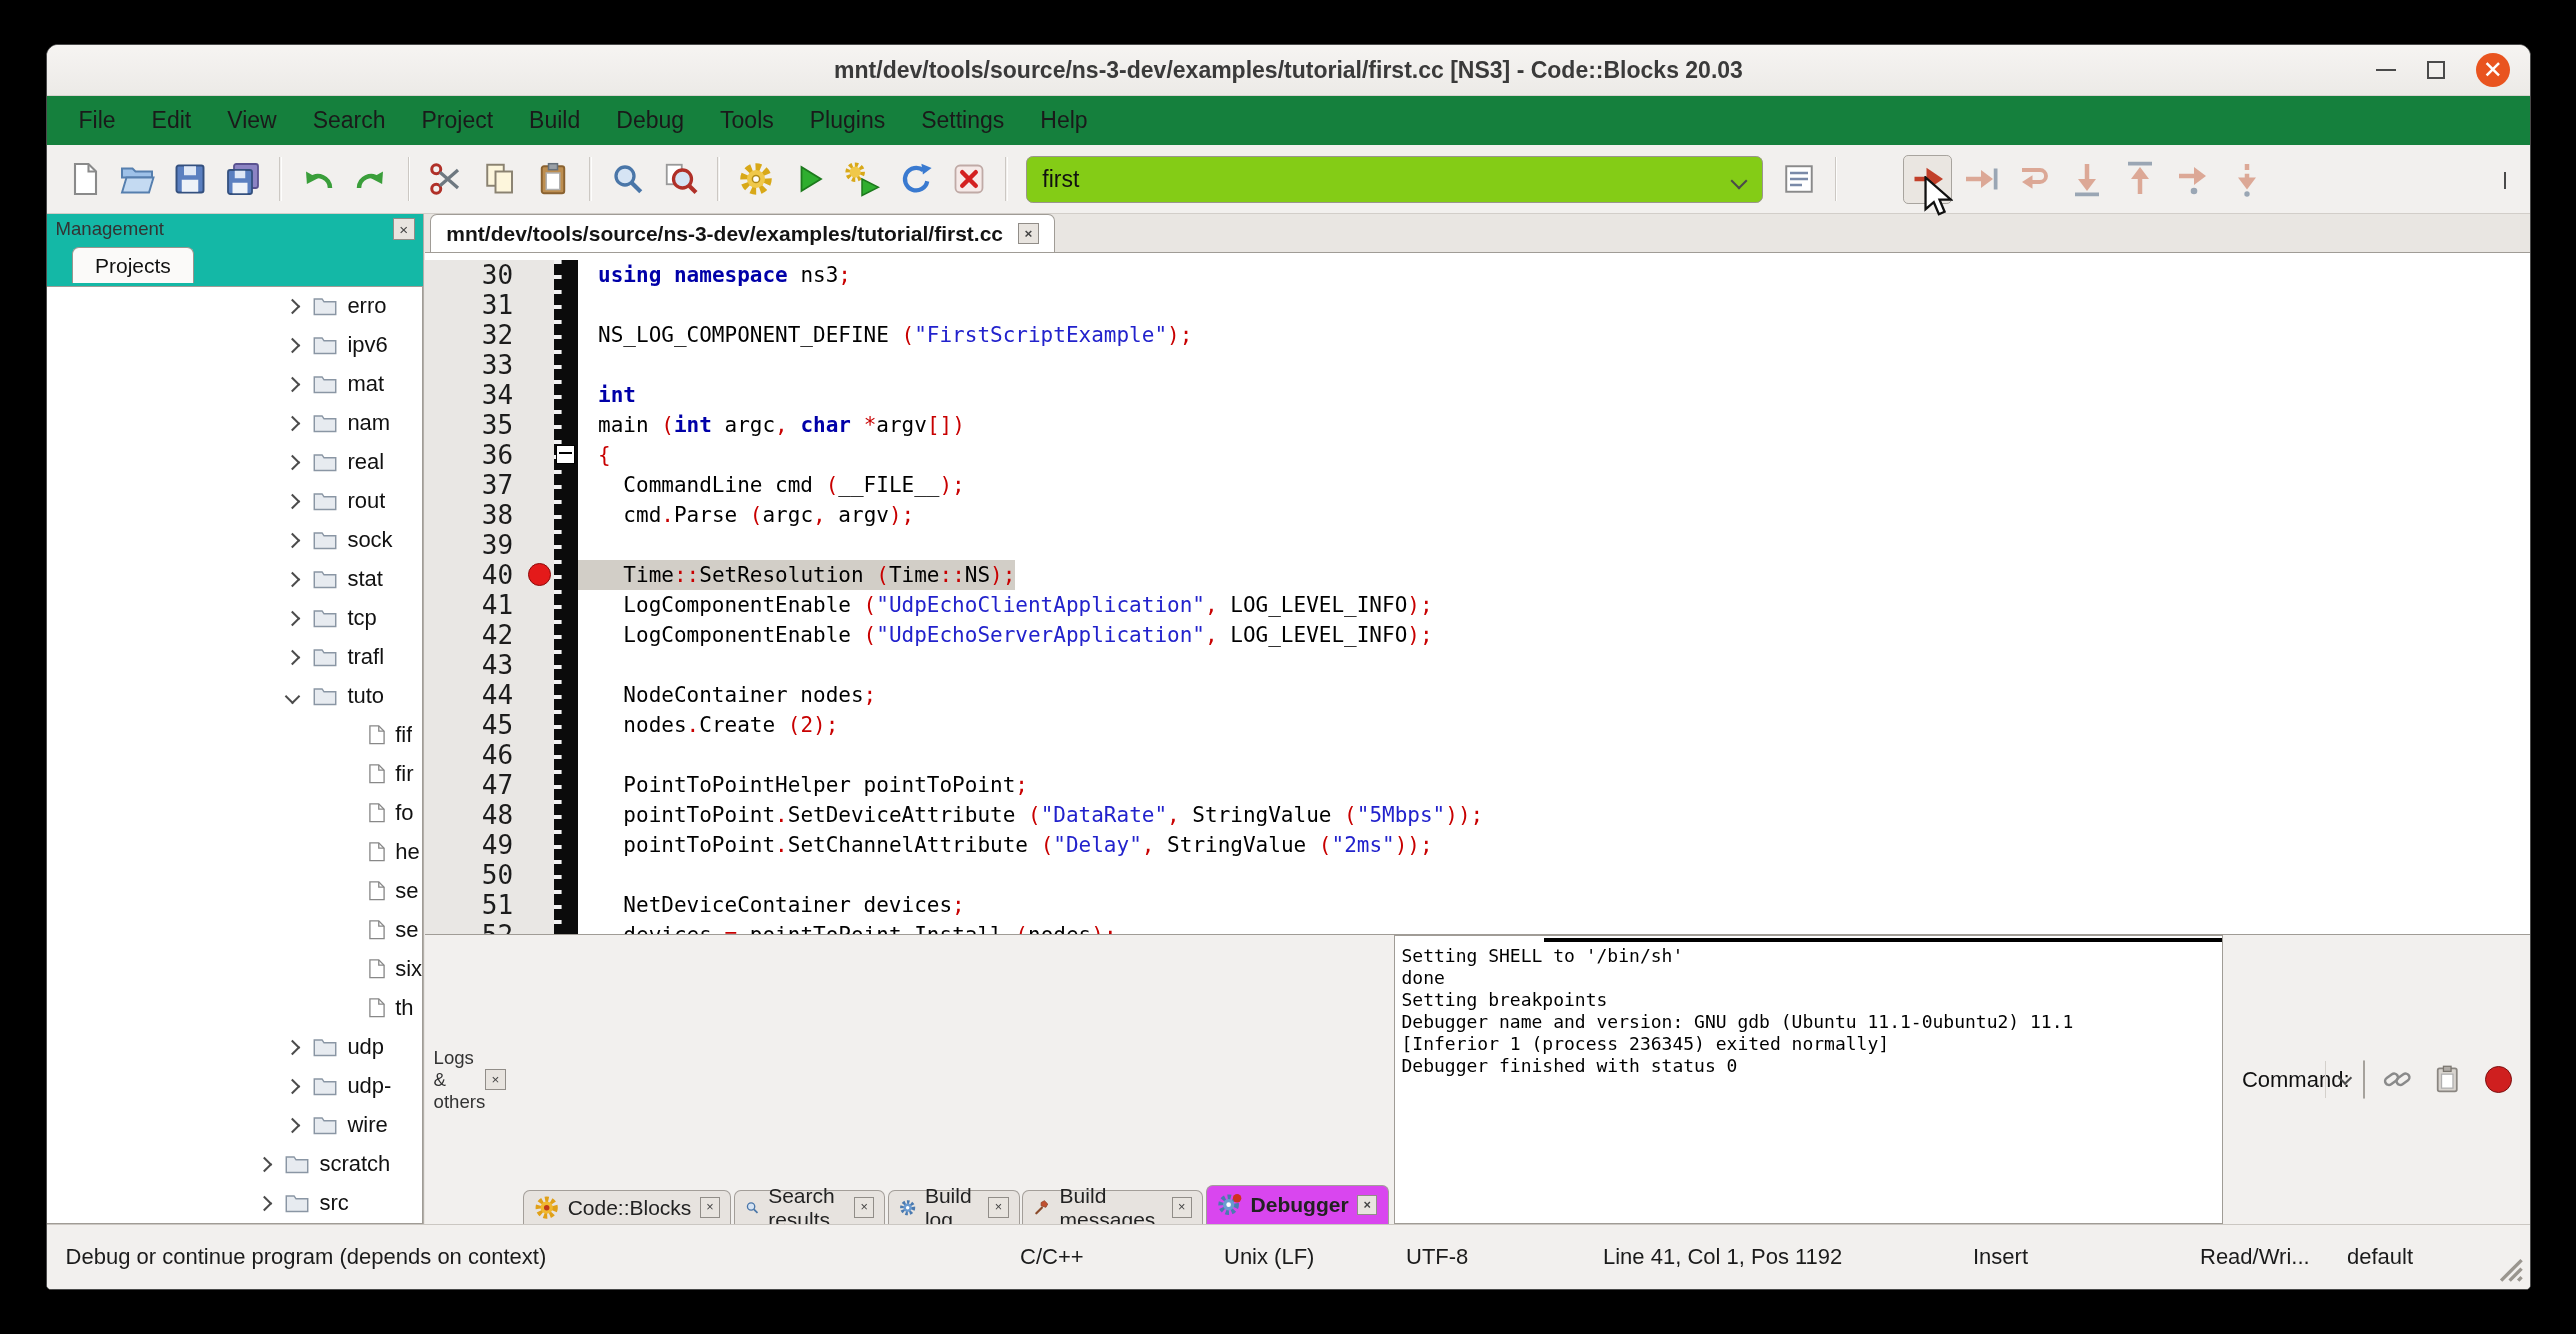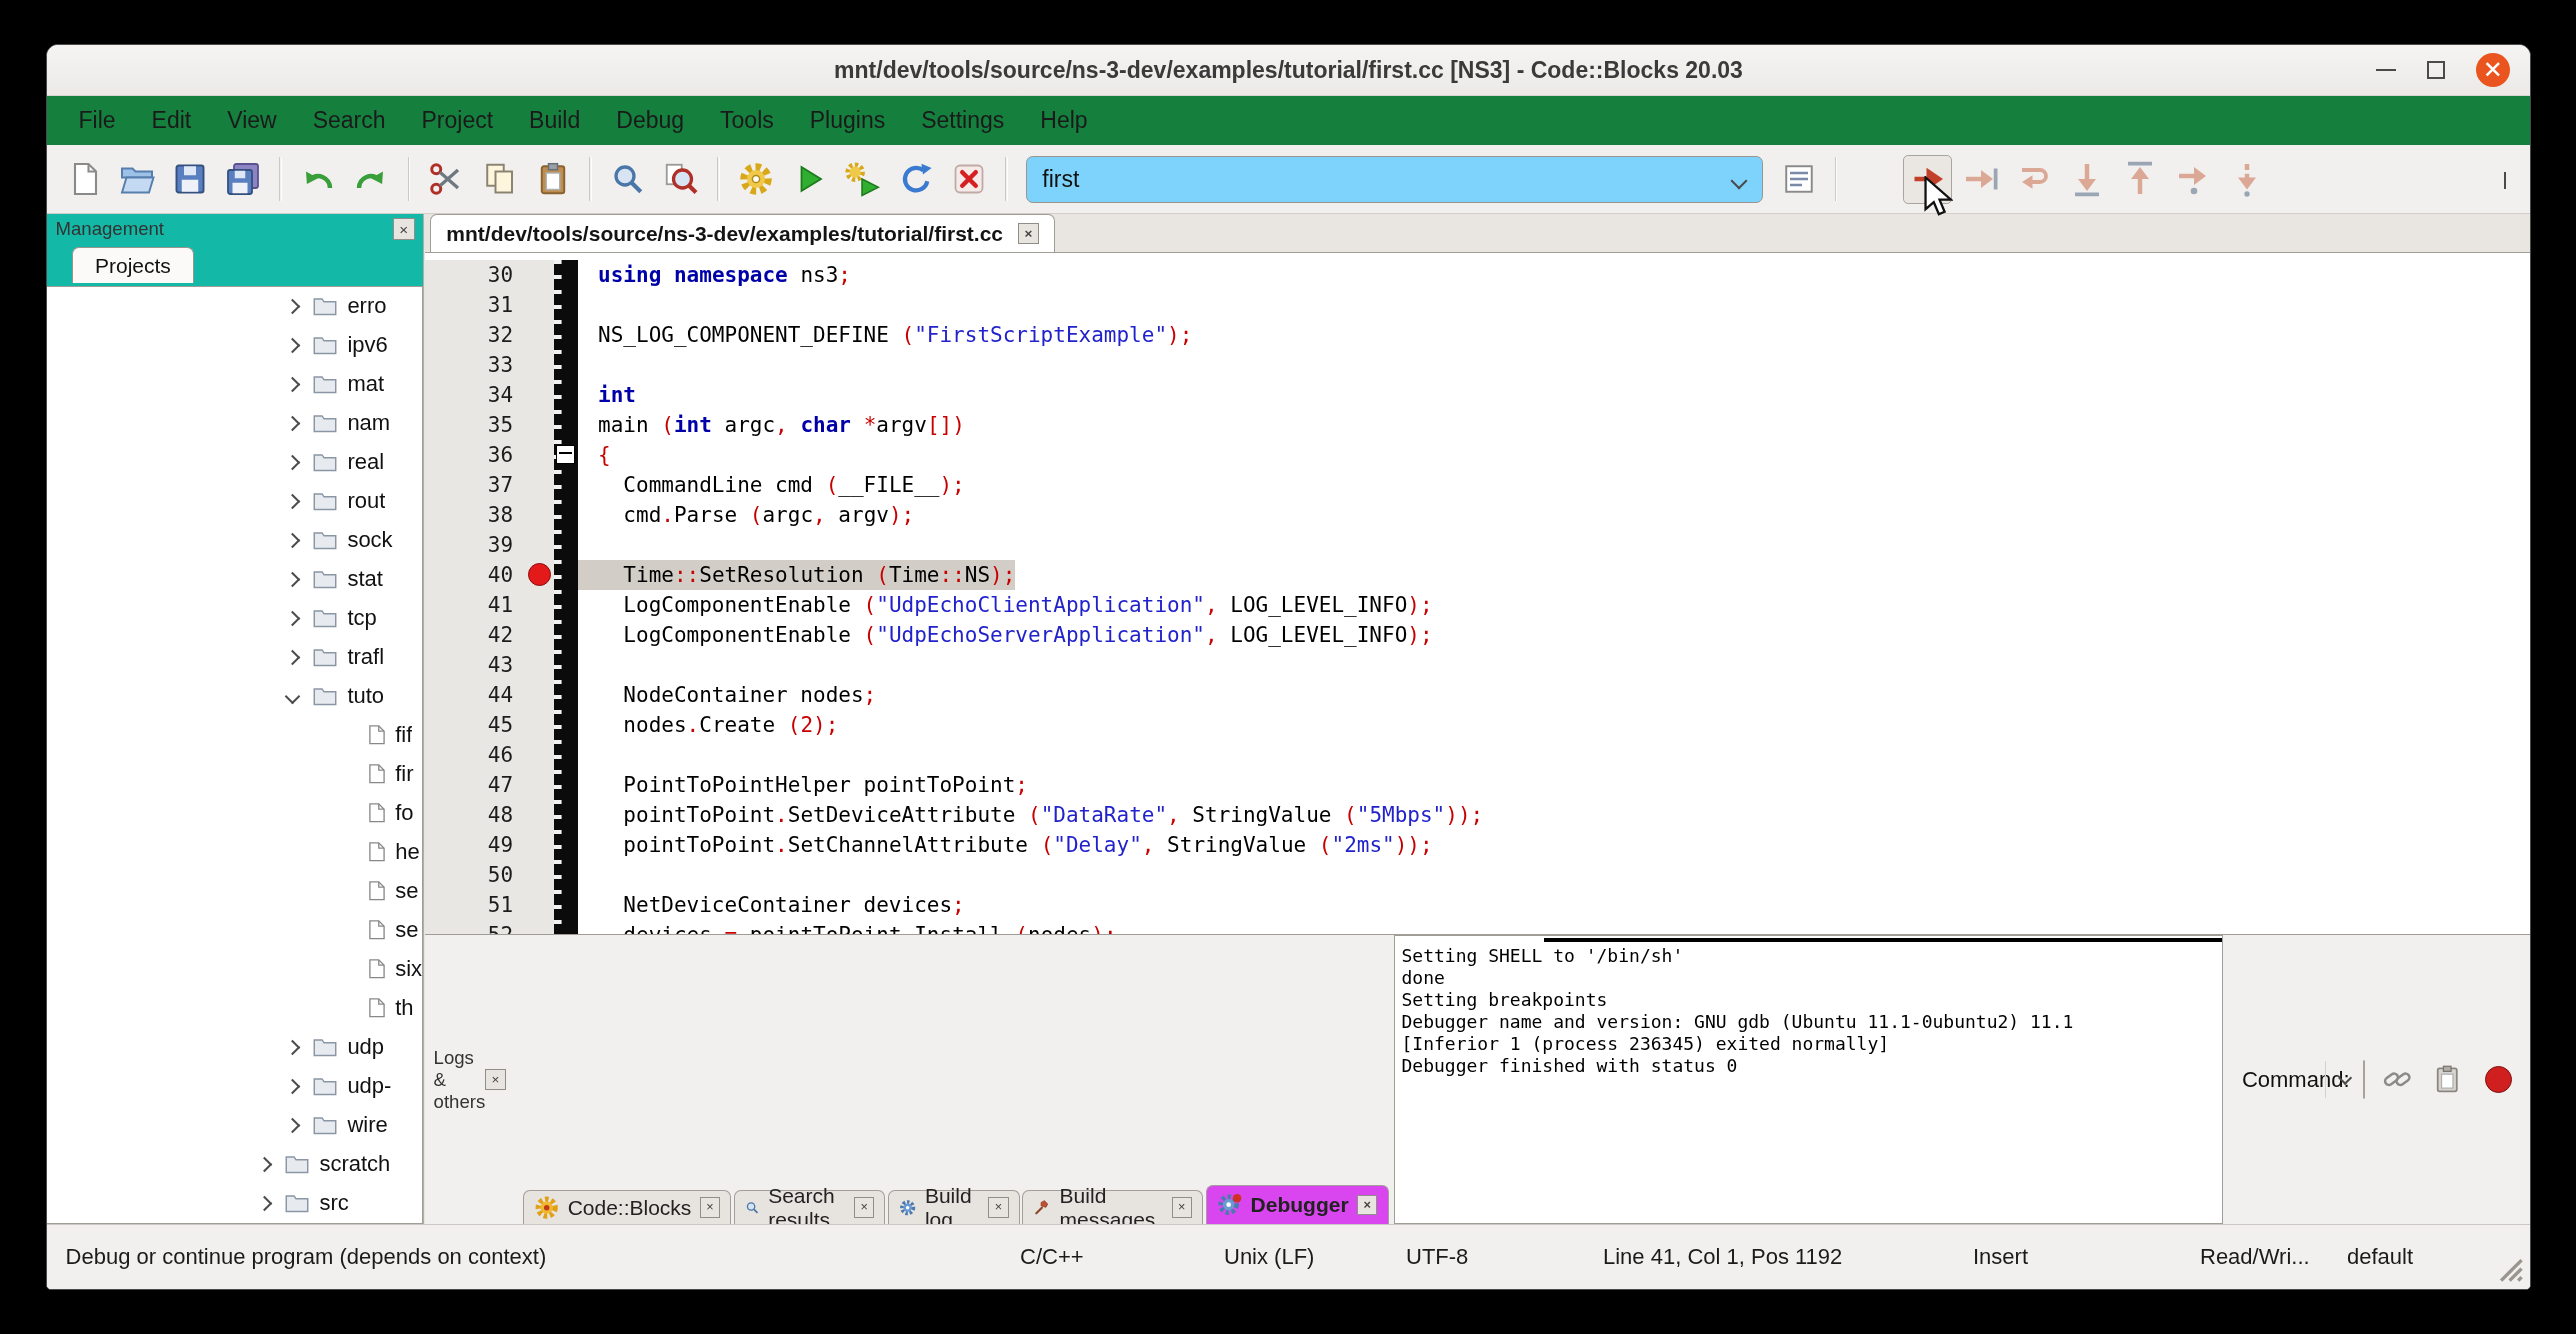--- a/index.html
+++ b/index.html
@@ -23,21 +23,21 @@
   .menubar { flex:0 0 49px; display:flex; align-items:center; padding-left:13.5px; font-size:23px; color:#1a1a1a; background:#15803d; }
   .menu-item { padding:6.8px 18px; border-radius:5.1px; }
 
   
   .toolbar { flex:0 0 69px; display:flex; align-items:center; padding:0 12px; gap:4.2px; background:#f2f0ee; border-bottom:0.8px solid #d2cec9; }
   .tbtn { width:49px; height:49px; flex:0 0 auto; display:flex; align-items:center; justify-content:center;
     border:0.8px solid transparent; border-radius:5.1px; position:relative; }
   .tbtn svg { display:block; }
   .tbtn.hovered { border:0.8px solid #a8a49e; background:#eae6e1; }
   .tsep { flex:0 0 auto; width:2.5px; height:44px; border-left:1.7px solid #ccc8c3; border-right:0.8px solid #fdfdfc; margin:0 7.6px; }
-  .combo { flex:0 0 737px; height:47px; background:#7dd3fc; border:0.8px solid #9a958f; border-radius:6.8px;
+  .combo { flex:0 0 737px; height:47px; background:#84cc16; border:0.8px solid #9a958f; border-radius:6.8px;
     display:flex; align-items:center; padding-left:15.2px; font-size:23px; color:#111; position:relative; margin:0 6.8px; }
   .combo .chev { position:absolute; right:17px; top:18px; }
   .chev { width:12px; height:12px; border-right:2.5px solid #4a4a4a; border-bottom:2.5px solid #4a4a4a; transform:rotate(45deg); }
   .debug-group-start { margin-left:54px; }
   .overflow-chev { margin-left:auto; margin-right:12px; }
   .cursor-svg { position:absolute; left:18.6px; top:20.3px; z-index:40; pointer-events:none; }
 
   
   .main-row { flex:1 1 auto; display:flex; min-height:0; }
 
@@ -63,21 +63,21 @@
   .right-col { flex:1 1 auto; display:flex; flex-direction:column; min-width:0; border-left:0.8px solid #e8e5e1; }
 
   .tabbar { flex:0 0 39px; display:flex; align-items:flex-end; background:#e9e6e2; border-bottom:0.8px solid #a09c96; padding-left:5.1px; }
   .etab { height:38px; background:#fff; border:0.8px solid #a09c96; border-bottom:none; border-radius:6.8px 6.8px 0 0;
     display:flex; align-items:center; gap:15.2px; padding:0 15.2px; font-size:21px; font-weight:bold; color:#141414; }
   .etab .xbox { width:20.3px; height:20.3px; font-size:13.5px; }
 
   
   .editor { flex:1 1 auto; background:#fff; overflow:hidden; padding-top:6.8px; }
   .crow { display:flex; height:30px; font-family:"DejaVu Sans Mono",monospace; font-size:21px; line-height:30px; white-space:pre; }
-  .ln { flex:0 0 100px; background:#e9e7e4; color:#1c1c1c; text-align:right; padding-right:12px; font-size:21px; }
+  .ln { flex:0 0 100px; background:#e9e7e4; color:#1c1c1c; text-align:right; padding-right:12px; font-size:26px; }
   .bpcol { flex:0 0 29px; background:#e9e7e4; position:relative; }
   .bpdot { position:absolute; left:2.5px; top:3.4px; width:23px; height:23px; border-radius:50%;
     background:#e41a1a; border:1.7px solid #8c0a0a; }
   .strip { flex:0 0 24px; position:relative; background-color:#0b0b0b;
     background-image:repeating-linear-gradient(180deg, rgba(255,255,255,.95) 0 4.2px, rgba(255,255,255,0) 4.2px 15px);
     background-size:7.6px 100%; background-repeat:no-repeat; }
   .fold { position:absolute; left:1.7px; top:5.1px; width:19.5px; height:19.5px; background:#fff; border:1.7px solid #000; }
   .fold::after { content:""; position:absolute; left:2.5px; right:2.5px; top:6px; height:2.5px; background:#000; }
   .codetext { padding-left:20px; }
   .codetext.sel { background:#d2cec7; }

